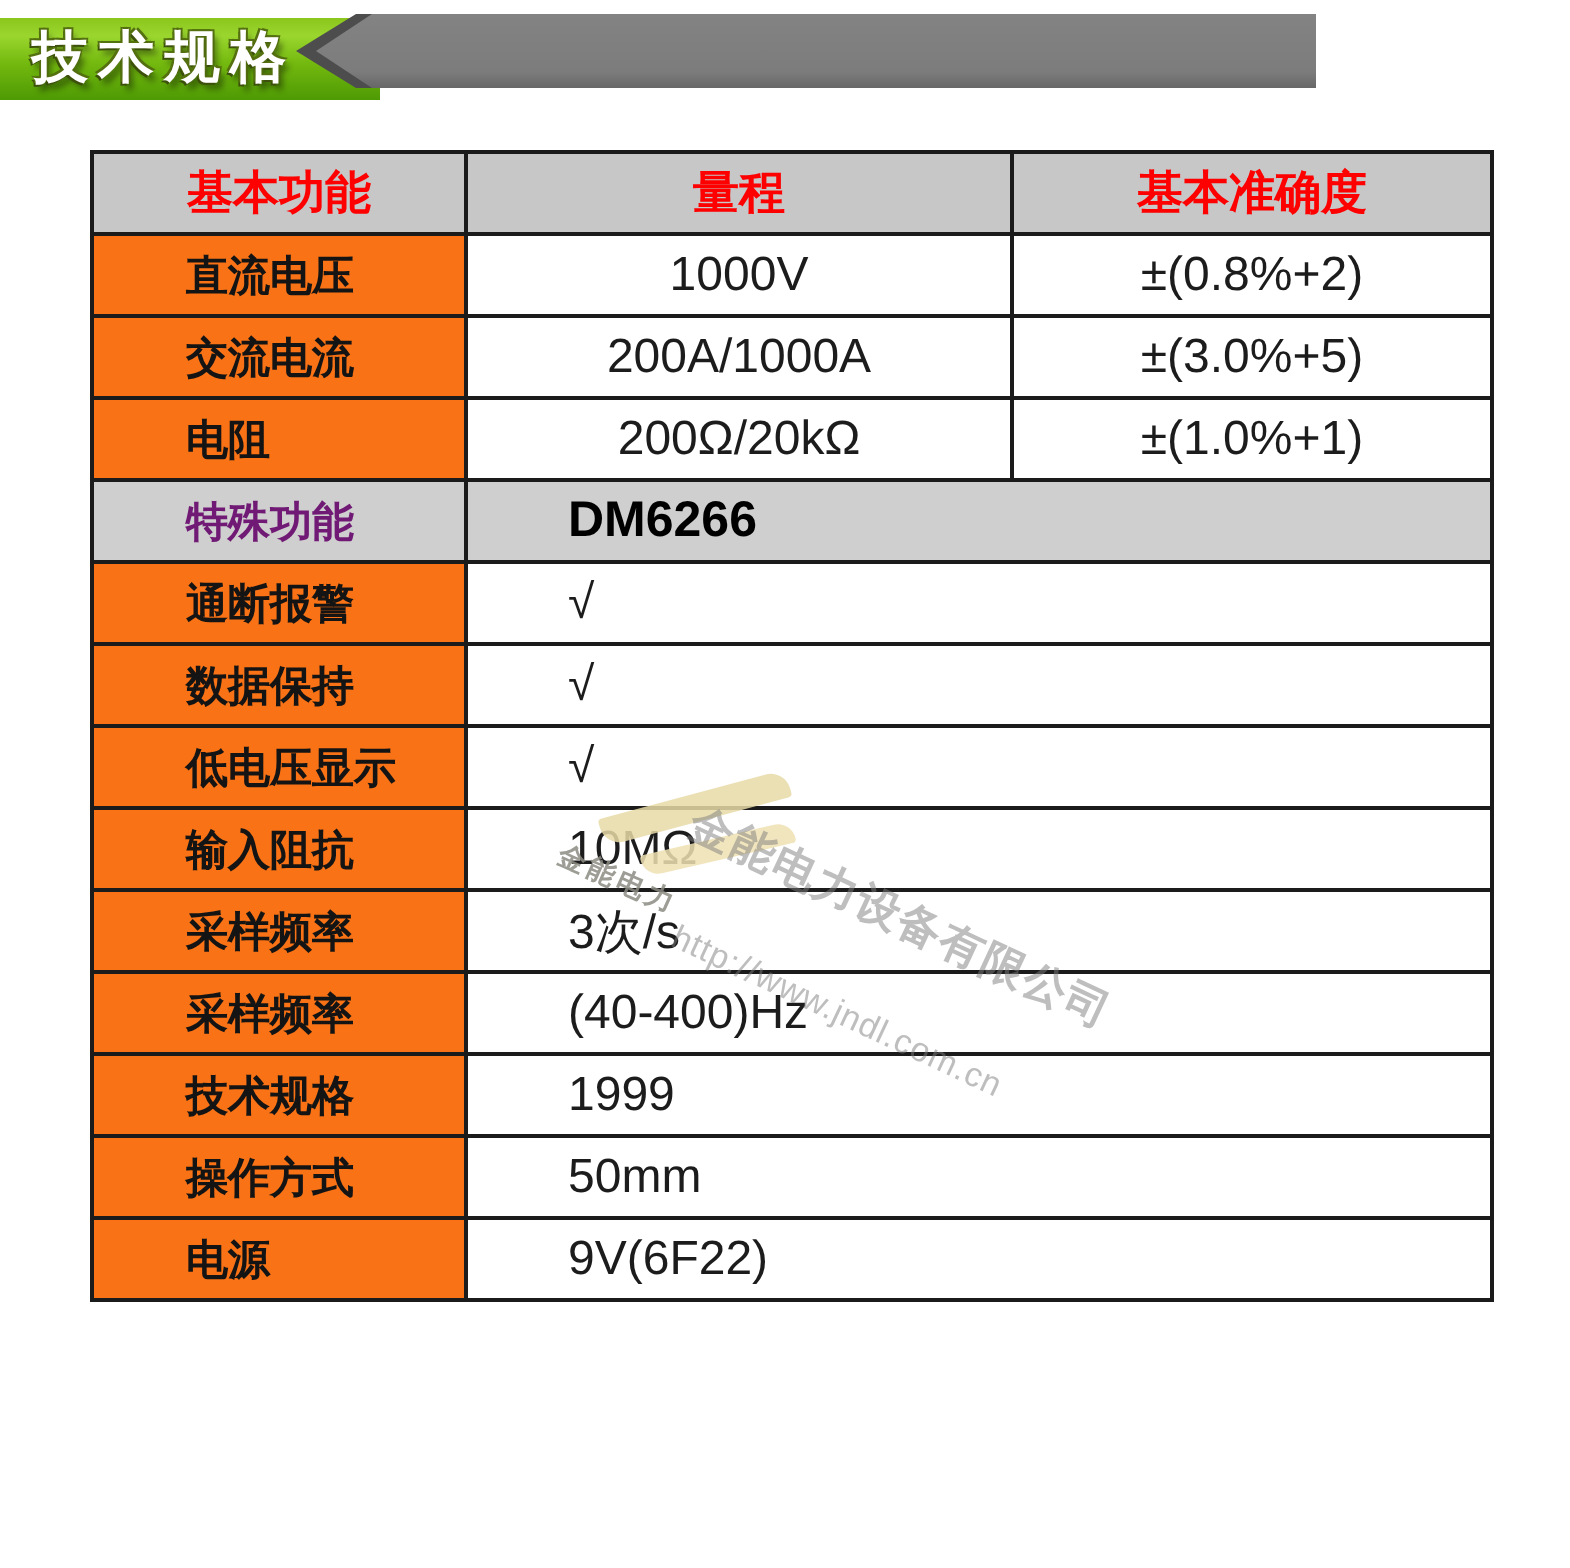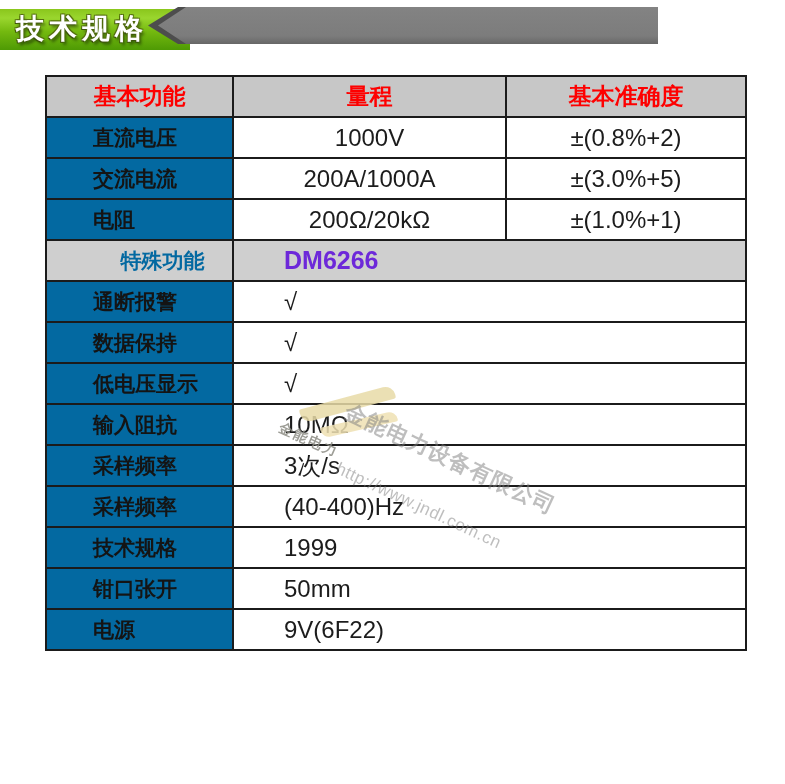--- a/index.html
+++ b/index.html
@@ -39,28 +39,28 @@
   }
   table.spec td {
     border:2px solid #1b1b1b; height:41px; overflow:hidden;
     vertical-align:middle; white-space:nowrap;
   }
   td.hdr {
     height:45px; background:#c7c7c7; color:#fe0000;
     font-weight:bold; font-size:23px; text-align:center;
   }
   td.lbl {
-    background:#0369a1; color:#141414; font-weight:bold;
+    background:#f97316; color:#141414; font-weight:bold;
     font-size:21px; padding-left:46px;
   }
   td.val { background:#ffffff; color:#1c1c1c; font-size:24px; }
   td.val.center { text-align:center;border-radius:19px; }
   td.val.left { padding-left:50px; }
-  tr.special td.lbl { color:#0369a1; background:#cfcfcf;text-align:center; }
-  tr.special td.val { color:#6d28d9; background:#cfcfcf; font-weight:bold; font-size:25px;margin-top:25px; }
+  tr.special td.lbl { color:#701a75; background:#cfcfcf; }
+  tr.special td.val { color:#000000; background:#cfcfcf; font-weight:bold; font-size:25px;margin-top:25px; }
 
   
   .wm { position:absolute; left:0; top:0; width:785px; height:784px; z-index:10; pointer-events:none; }
   .wm-s1 {
     position:absolute; left:299px; top:397px; width:97px; height:14px;
     background:#e8daa7; opacity:.85; border-radius:2px 10px 2px 10px;
     transform:rotate(-15deg);
   }
   .wm-s2 {
     position:absolute; left:320px; top:419px; width:78px; height:11px;
@@ -146,21 +146,21 @@
       </tr>
       <tr>
         <td class="lbl">采样频率</td>
         <td class="val left" colspan="2">(40-400)Hz</td>
       </tr>
       <tr>
         <td class="lbl">技术规格</td>
         <td class="val left" colspan="2">1999</td>
       </tr>
       <tr>
-        <td class="lbl">钳口张开</td>
+        <td class="lbl">操作方式</td>
         <td class="val left" colspan="2">50mm</td>
       </tr>
       <tr>
         <td class="lbl">电源</td>
         <td class="val left" colspan="2">9V(6F22)</td>
       </tr>
     </tbody>
 </table>
 
 <div class="wm">

